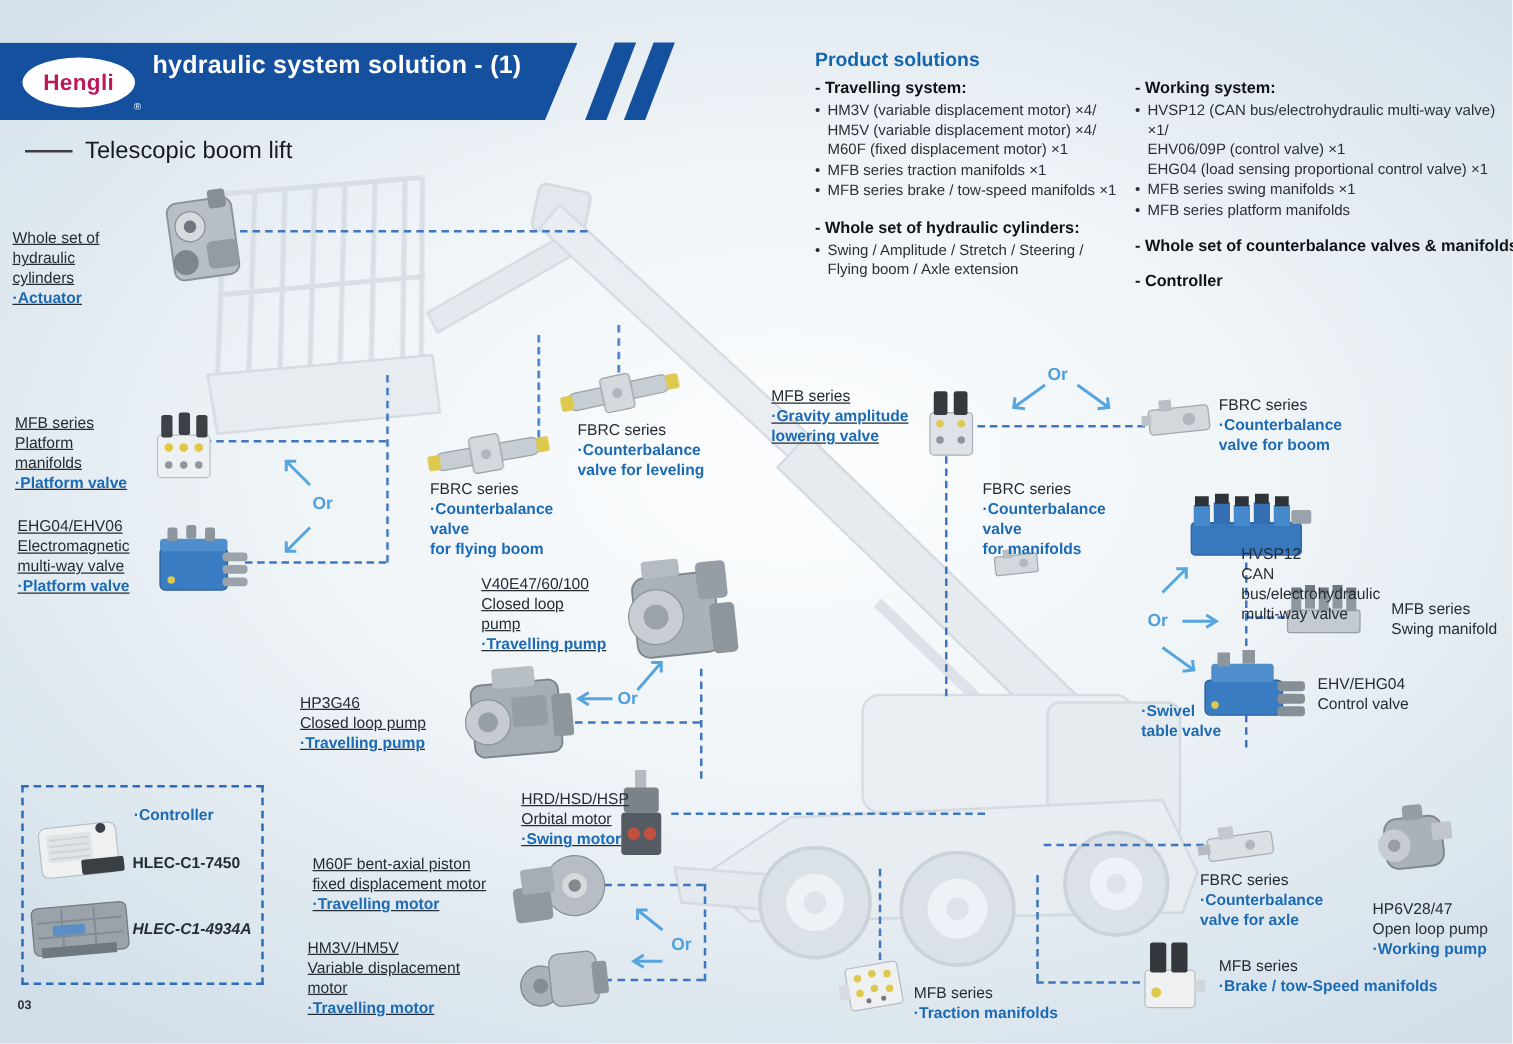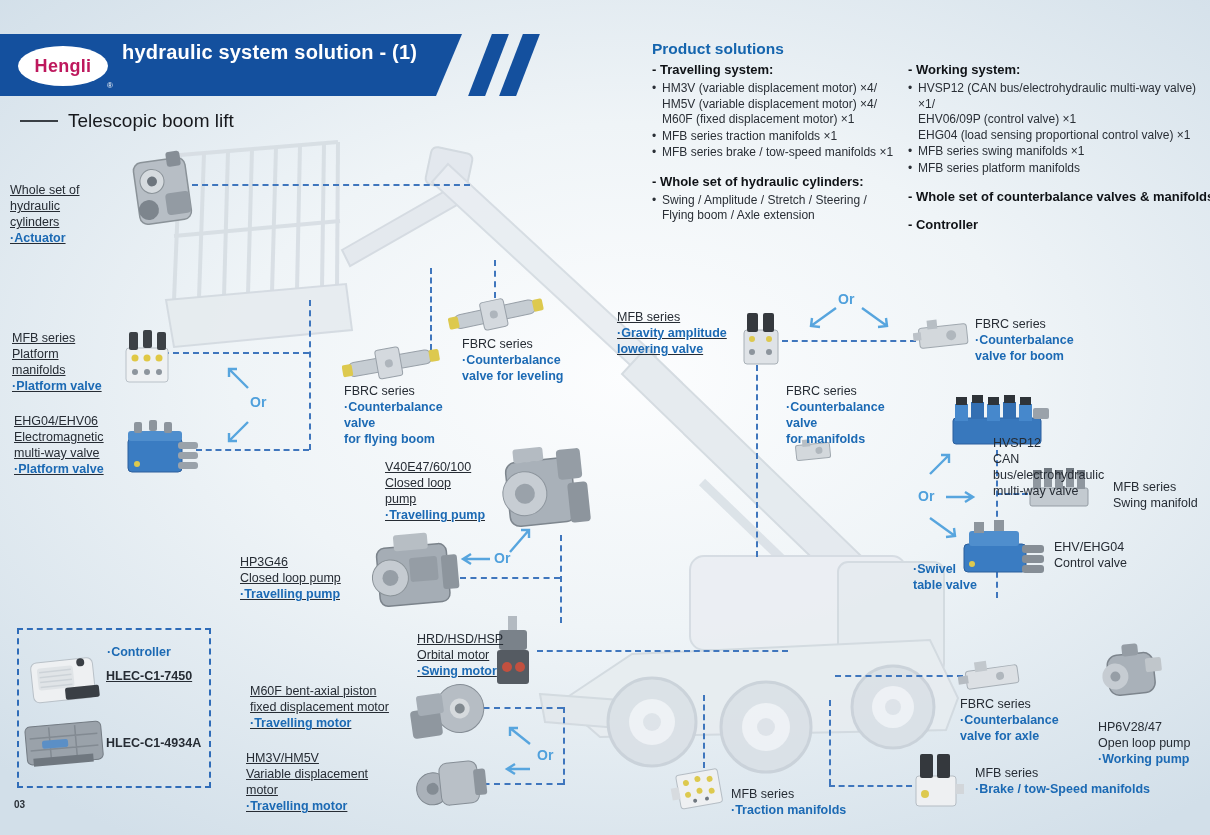--- a/index.html
+++ b/index.html
@@ -561,19 +561,19 @@
     <div>Open loop pump</div>
     <div class="blu">·Working pump</div>
   </div>
 
   <div class="lbl" style="left:975px;top:765px;width:180px;">
     <div>MFB series</div>
     <div class="blu">·Brake / tow-Speed manifolds</div>
   </div>
 
   <div class="lbl blu" style="left:107px;top:644px;width:90px;font-weight:bold;color:#1c6ab4;">·Controller</div>
-  <div class="lbl" style="left:106px;top:668px;width:95px;font-weight:600;text-decoration:underline;">HLEC-C1-7450</div>
-  <div class="lbl" style="left:106px;top:735px;width:98px;font-weight:600;">HLEC-C1-4934A</div>
+  <div class="lbl" style="left:106px;top:682px;width:95px;font-weight:600;">HLEC-C1-7450</div>
+  <div class="lbl" style="left:106px;top:735px;width:98px;font-weight:600;font-style:italic;">HLEC-C1-4934A</div>
 
   <div class="pagenum" style="left:14px;top:799px;">03</div>
   <div class="pagenum" style="left:1182px;top:803px;padding-left:48px;">04</div>
 
 </div>
 
 </body></html>

